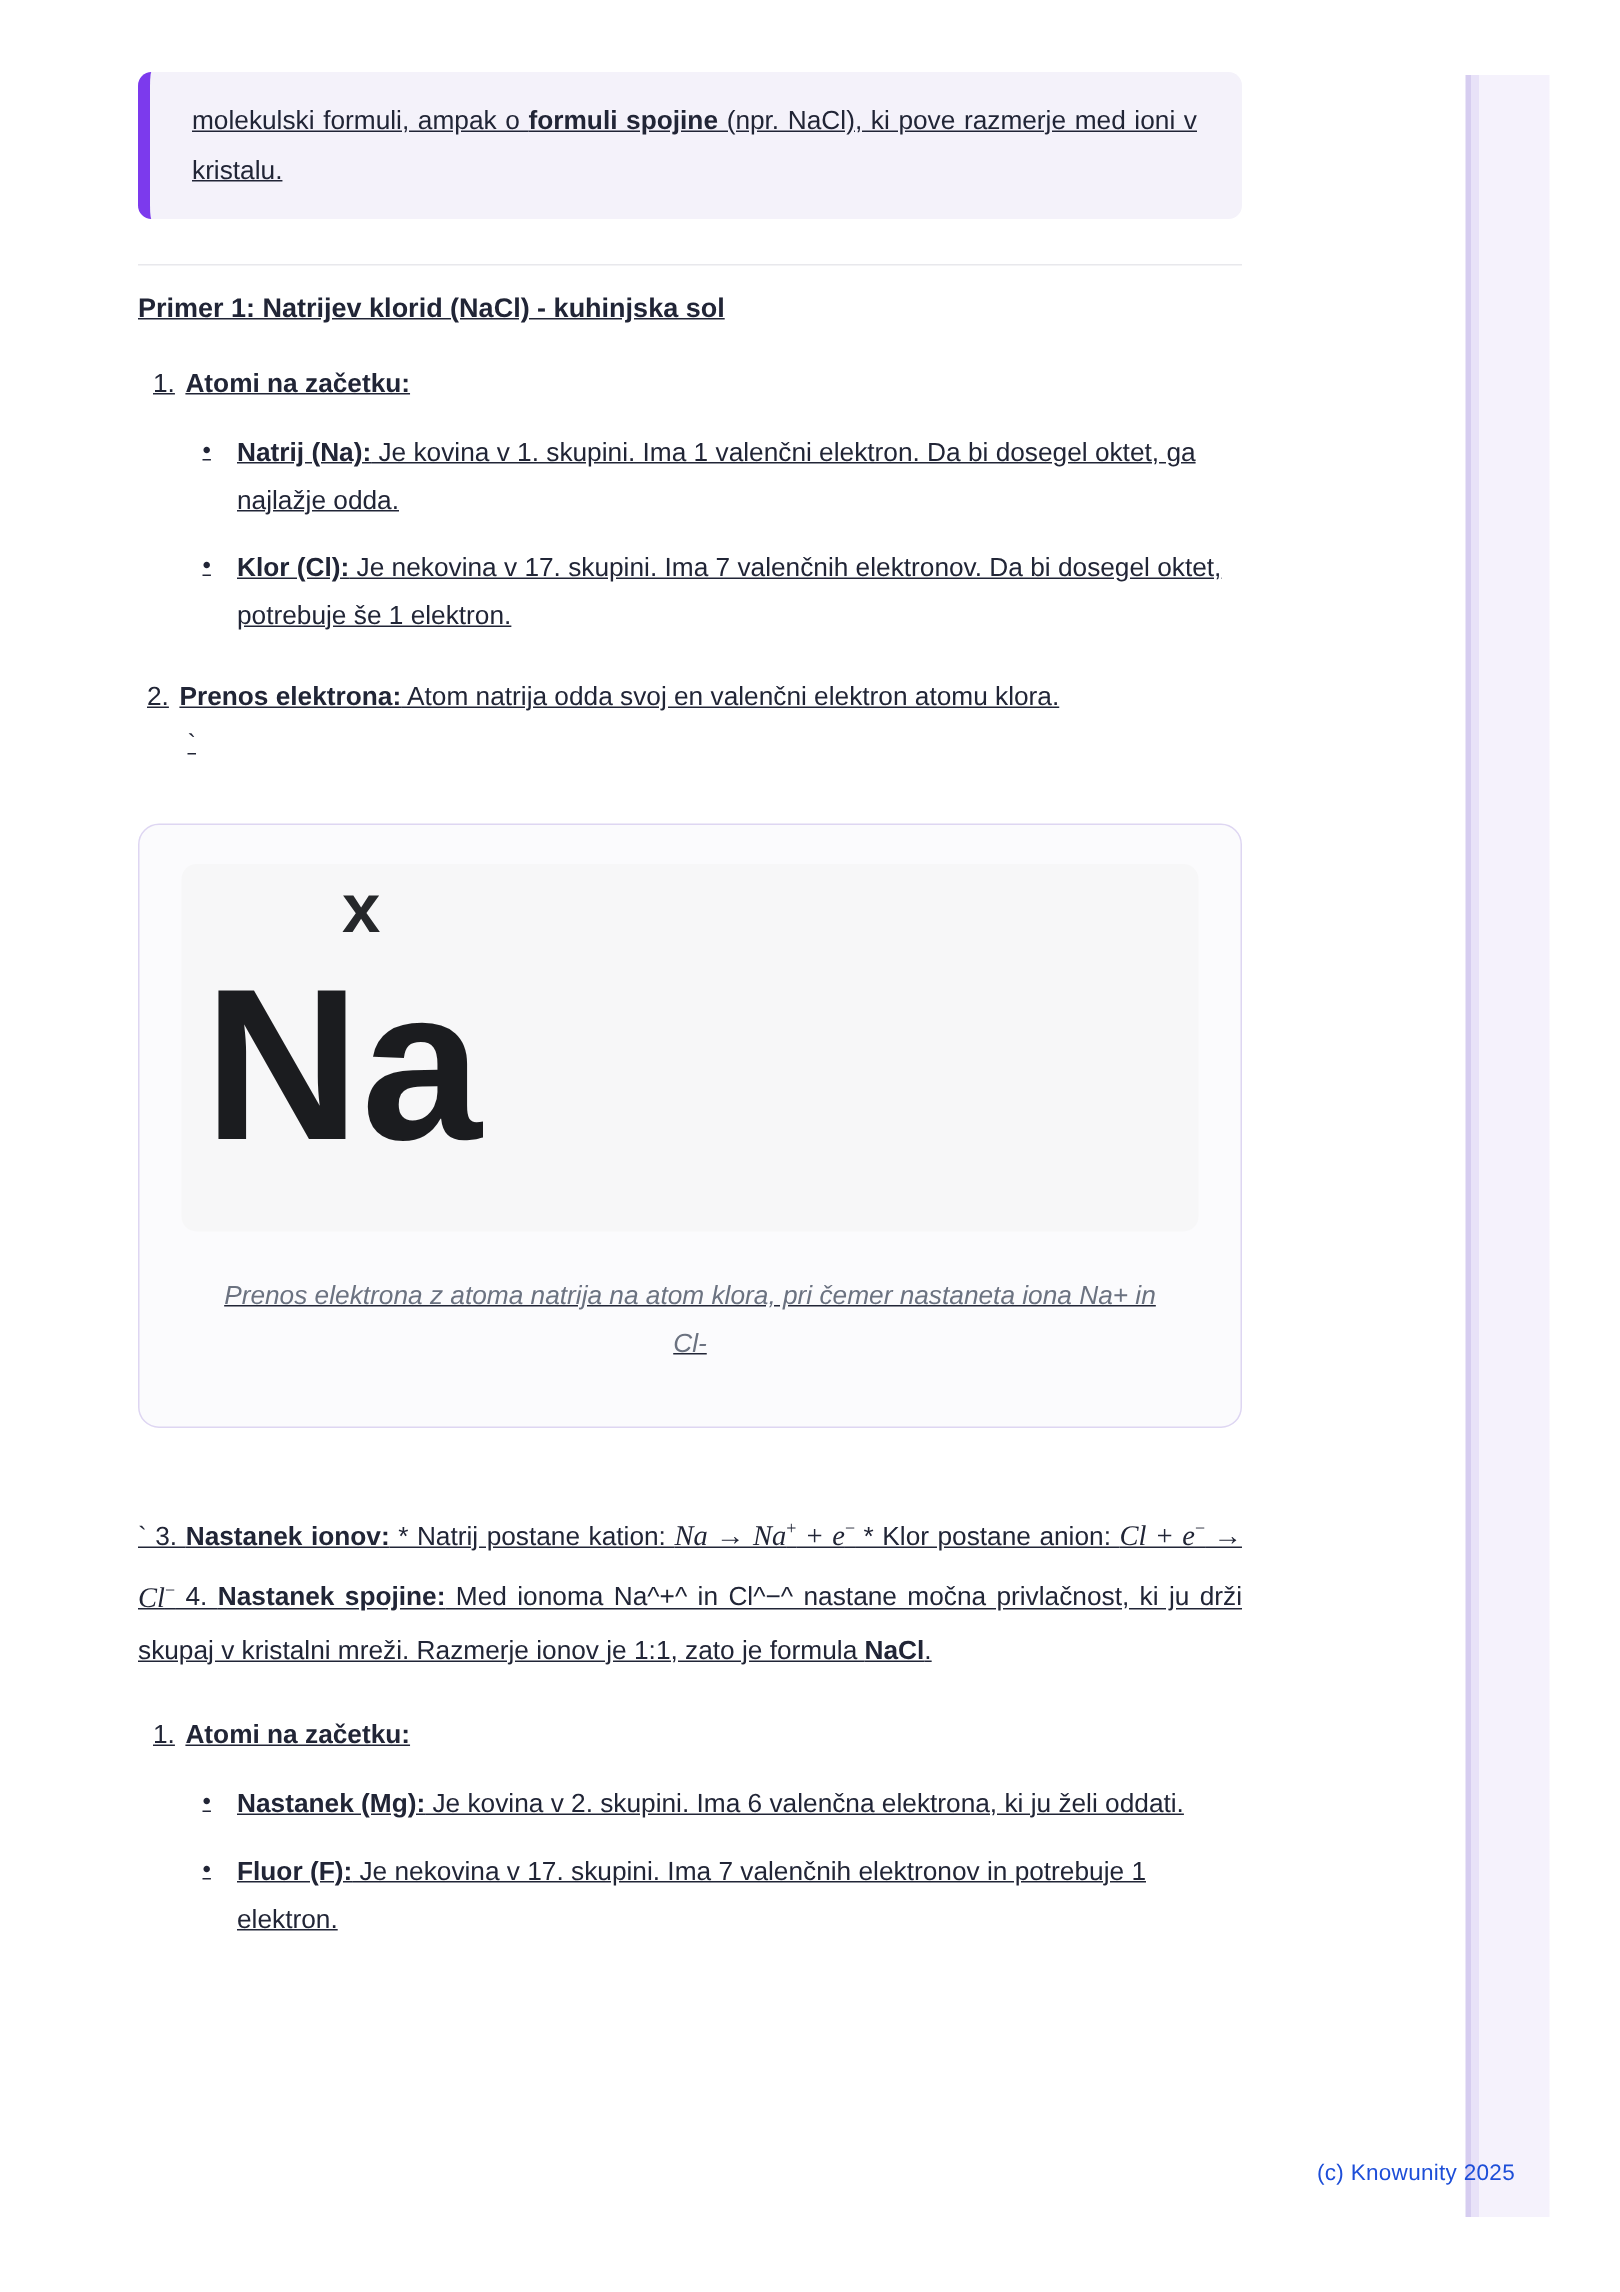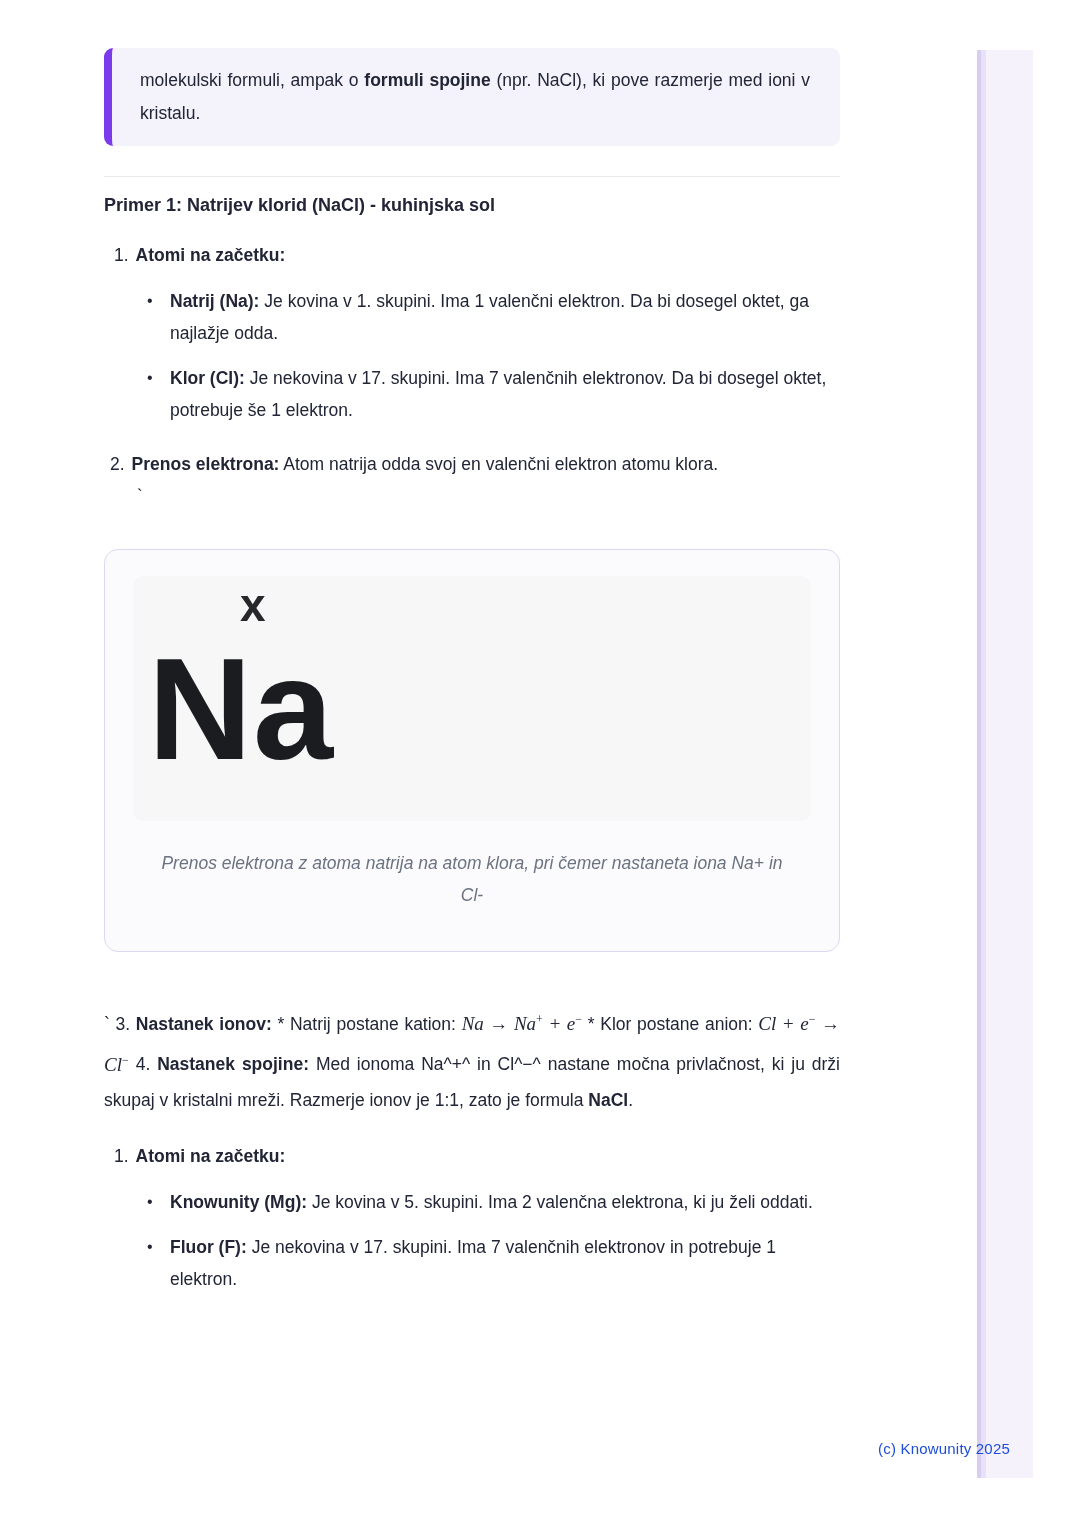--- a/index.html
+++ b/index.html
@@ -2,21 +2,21 @@
 <html><head>
 <meta charset="utf-8">
 <style>
   html,body{margin:0;padding:0;}
   body{
     width:1080px;height:1528px;position:relative;overflow:hidden;
     background:#ffffff;color:#212536;
     font-family:"Liberation Sans",sans-serif;
     -webkit-font-smoothing:antialiased;
   }
-  .content{position:absolute;left:104px;top:0;width:736px;z-index:2;}
+  .content{position:absolute;left:92px;top:0;width:736px;z-index:2;text-decoration:underline;}
 
   
   .bq{
     margin-top:48px;background:#f4f2fa;border-left:8px solid #7c3aed;
     border-radius:9px;padding:16px 30px 16px 28px;
     font-size:17.5px;line-height:33px;text-align:justify;
   }
   .bq b{font-weight:700;}
 
   .hr{border:none;border-top:1.5px solid #e8e8ec;margin:30px 0 0;}
@@ -148,21 +148,21 @@
   </div>
 
 
   <div class="olist">
     <div class="ol-head">
       <span class="ol-num">1.</span><span class="ol-label">Atomi na začetku:</span>
     </div>
 
     <div class="bullet">
       <span class="dot">•</span>
-      <span class="btext"><span class="bterm">Knowunity (Mg):</span><span> Je kovina v 5. skupini. Ima 2 valenčna elektrona, ki ju želi oddati.</span></span>
+      <span class="btext"><span class="bterm">Nastanek (Mg):</span><span> Je kovina v 2. skupini. Ima 6 valenčna elektrona, ki ju želi oddati.</span></span>
     </div>
 
     <div class="bullet">
       <span class="dot">•</span>
       <span class="btext"><span class="bterm">Fluor (F):</span><span> Je nekovina v 17. skupini. Ima 7 valenčnih elektronov in potrebuje 1 elektron.</span></span>
     </div>
   </div>
 
 </div>
 

